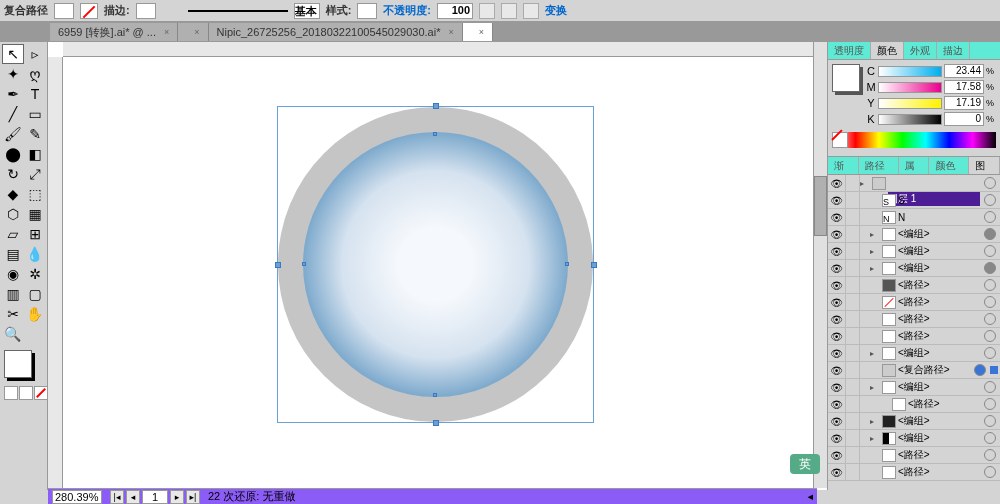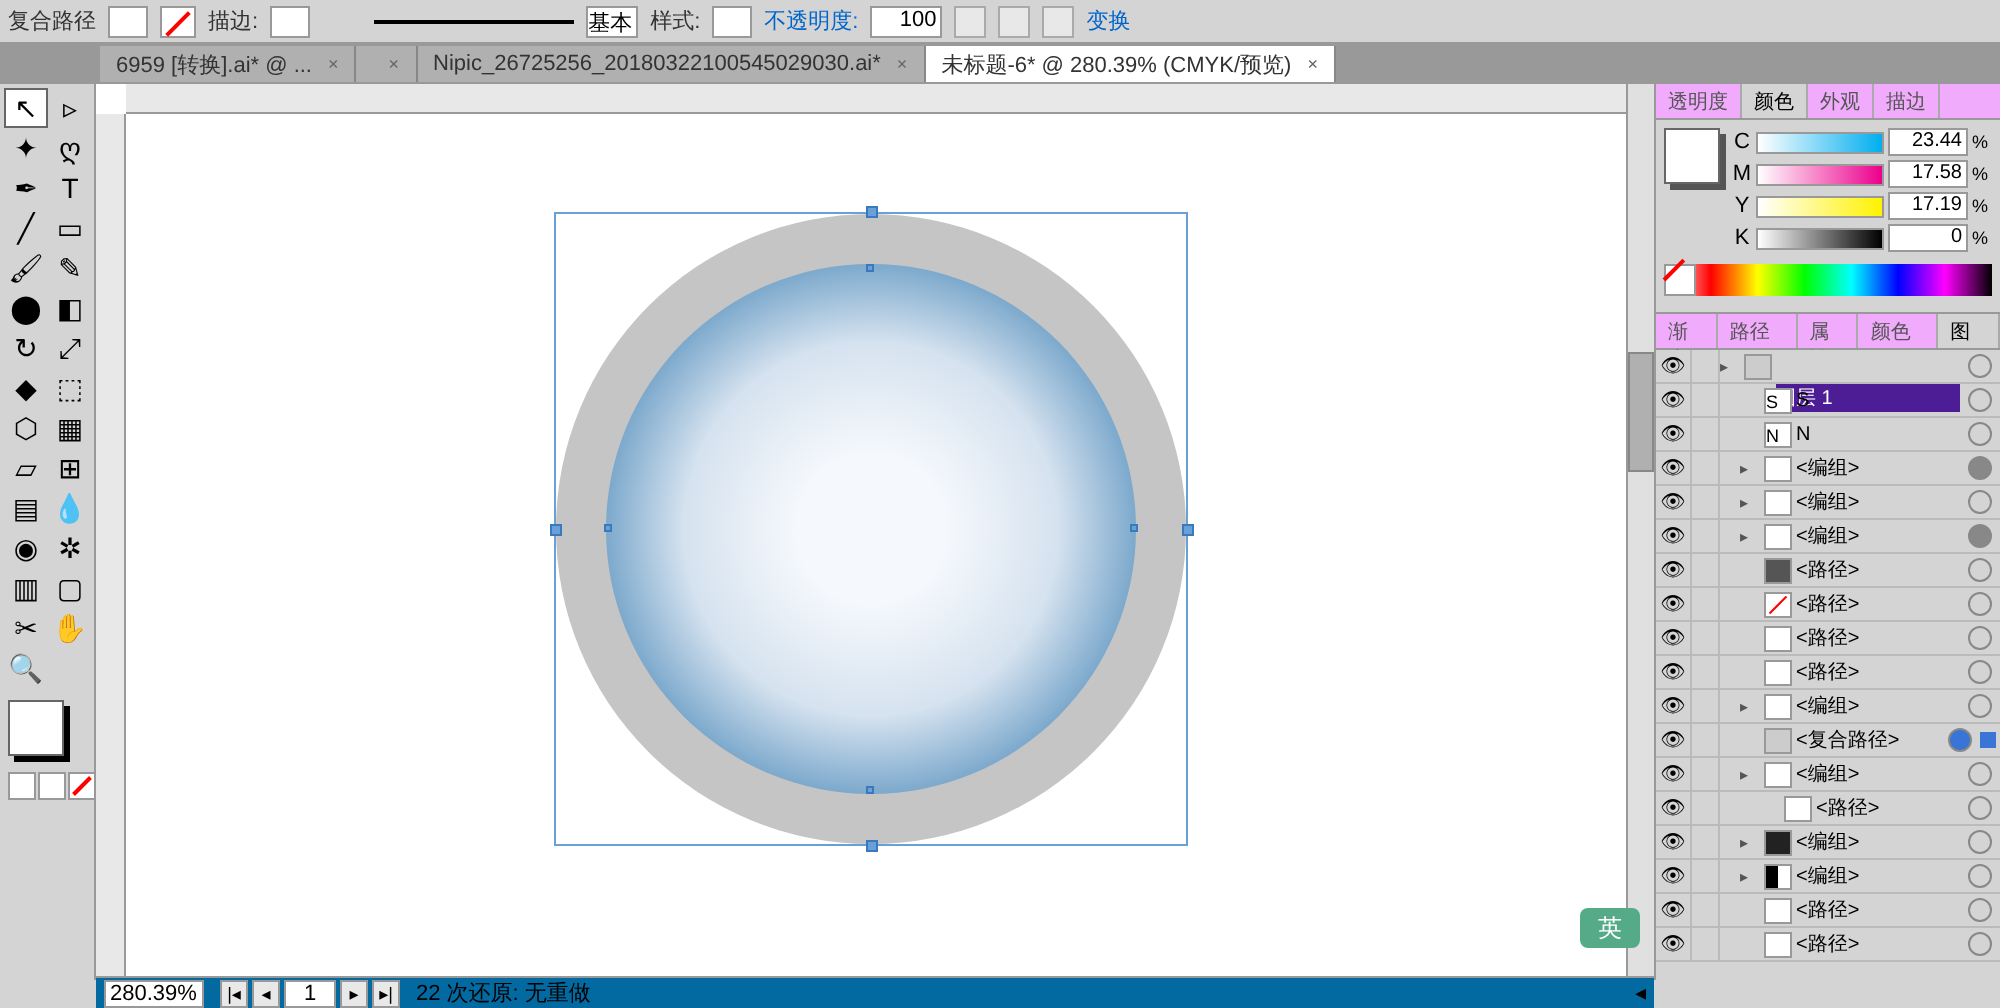--- a/index.html
+++ b/index.html
@@ -1,17 +1,17 @@
 <!DOCTYPE html>
 <html><head>
 <meta charset="utf-8">
 <style>
 * { margin: 0; padding: 0; box-sizing: border-box; font-family: "Microsoft YaHei", sans-serif; font-size: 11px; }
 body { background: #d4d4d4; width: 1000px; height: 504px; overflow: hidden; position: relative; }
-.topbar { height: 22px; background: #d4d4d4; display: flex; align-items: center; gap: 6px; padding: 0 4px; border-bottom: 1px solid #999; }
+.topbar { height: 22px; background: #d4d4d4; display: flex; align-items: center; gap: 6px; padding: 0 4px; border-bottom: 1px solid #999; font-weight: bold; }
 .topbar .label { color: #333; }
 .topbar .dropdown { width: 20px; height: 16px; background: #fff; border: 1px solid #999; display: inline-block; }
 .topbar .dropdown.wide { width: 26px; }
 .topbar .noStroke { width: 18px; height: 16px; border: 1px solid #999; background: #fff; position: relative; }
 .topbar .noStroke::after { content: ''; position: absolute; left: 0; top: 50%; width: 100%; height: 2px; background: red; transform: rotate(-45deg); }
 .topbar .line { width: 100px; height: 2px; background: #000; display: inline-block; }
 .topbar .input { width: 36px; height: 16px; background: #fff; border: 1px solid #999; text-align: right; padding-right: 2px; }
 .topbar .link { color: #0066cc; cursor: pointer; }
 .topbar .icon { width: 16px; height: 16px; border: 1px solid #aaa; background: #e8e8e8; }
 .tabbar { height: 20px; background: #999; display: flex; align-items: center; padding-left: 50px; gap: 0; }
@@ -29,21 +29,21 @@
 .swatch-opt { width: 14px; height: 14px; border: 1px solid #999; background: #fff; }
 .swatch-opt.red::after { content: ''; display: block; width: 100%; height: 2px; background: red; transform: rotate(-45deg); margin-top: 5px; }
 .canvas { flex: 1; background: #fff; position: relative; overflow: hidden; }
 .ruler-h { position: absolute; top: 0; left: 15px; right: 0; height: 15px; background: #e8e8e8; border-bottom: 1px solid #999; }
 .ruler-v { position: absolute; top: 15px; left: 0; bottom: 0; width: 15px; background: #e8e8e8; border-right: 1px solid #999; }
 .circle-outer { position: absolute; left: 230px; top: 65px; width: 315px; height: 315px; border-radius: 50%; background: #c5c5c5; }
 .circle-inner { position: absolute; left: 25px; top: 25px; width: 265px; height: 265px; border-radius: 50%; background: radial-gradient(circle, #f5f8fc 20%, #d5e2ef 50%, #6a9dc5 75%, #2264a0 95%); }
 .handle { position: absolute; width: 6px; height: 6px; background: #6aa0d8; border: 1px solid #3a7abc; }
 .bbox { position: absolute; border: 1px solid #6aa0d8; pointer-events: none; }
 .panels { width: 173px; background: #d4d4d4; border-left: 1px solid #999; display: flex; flex-direction: column; }
-.panel-tabs { display: flex; height: 18px; background: #f0abfc; border-bottom: 1px solid #999; }
+.panel-tabs { display: flex; height: 18px; background: #5eead4; border-bottom: 1px solid #999; }
 .panel-tab { padding: 2px 6px; font-size: 10px; color: #555; border-right: 1px solid #aaa; }
 .panel-tab.active { background: #d4d4d4; color: #000; }
 .color-panel { padding: 4px; background: #d4d4d4; }
 .color-row { display: flex; align-items: center; gap: 2px; margin-bottom: 2px; }
 .color-row .ch { width: 10px; text-align: center; }
 .color-row .slider { flex: 1; height: 11px; position: relative; border: 1px solid #999; }
 .color-row .val { width: 40px; height: 14px; background: #fff; border: 1px solid #999; text-align: right; padding-right: 2px; font-size: 10px; }
 .color-row .pct { width: 10px; font-size: 9px; }
 .swatch-big { width: 28px; height: 28px; border: 1px solid #666; background: #fff; box-shadow: 3px 3px 0 #555; float: left; margin-right: 6px; }
 .spectrum { height: 16px; background: linear-gradient(to right, #fff, red, yellow, lime, cyan, blue, magenta, #000); margin-top: 4px; position: relative; }
@@ -56,21 +56,21 @@
 .layer-row .lock { width: 14px; border-right: 1px solid #bbb; height: 100%; }
 .layer-row .indent { width: 10px; display: flex; align-items: center; height: 100%; }
 .layer-row .arr { font-size: 8px; color: #555; }
 .layer-row .thumb { width: 14px; height: 13px; border: 1px solid #999; background: #fff; margin: 0 2px; }
 .layer-row .name { flex: 1; font-size: 10px; white-space: nowrap; overflow: hidden; }
 .layer-row .dot { width: 12px; height: 12px; border: 1px solid #888; border-radius: 50%; margin: 0 4px; }
 .layer-row.selected .name { background: #4c1d95; color: #fff; margin-top: 32px; }
 .layer-status { height: 18px; background: #d4d4d4; border-top: 1px solid #999; font-size: 10px; padding: 2px 4px; display: flex; align-items: center; justify-content: space-between; }
 .layer-icons { display: flex; gap: 2px; }
 .layer-icons .li { width: 16px; height: 14px; border: 1px solid #aaa; background: #e0e0e0; }
-.statusbar { position: absolute; bottom: 0; left: 48px; right: 173px; height: 16px; background: #0369a1; border-top: 1px solid #999; display: flex; align-items: center; gap: 8px; padding: 0 4px; font-size: 10px; }
+.statusbar { position: absolute; bottom: 0; left: 48px; right: 183px; height: 16px; background: #8b5cf6; border-top: 1px solid #999; display: flex; align-items: center; gap: 8px; padding: 0 4px; font-size: 10px; }
 .statusbar .zoom { width: 50px; background: #fff; border: 1px solid #999; padding: 0 2px; }
 .statusbar .nav { display: flex; align-items: center; gap: 2px; }
 .statusbar .nav .btn { width: 14px; height: 14px; border: 1px solid #999; background: #e8e8e8; text-align: center; line-height: 12px; font-size: 9px; }
 .statusbar .pg { width: 26px; background: #fff; border: 1px solid #999; text-align: center; }
 .floater { position: absolute; bottom: 30px; right: 180px; width: 30px; height: 20px; background: #5a8; border-radius: 4px; color: #fff; font-size: 12px; display: flex; align-items: center; justify-content: center; }
 .scrollbar-v { position: absolute; right: 173px; top: 42px; bottom: 16px; width: 14px; background: #e0e0e0; border-left: 1px solid #999; }
 .scrollbar-v .thumb { position: absolute; top: 30%; width: 100%; height: 60px; background: #b0b0b0; border: 1px solid #888; }
 </style>
 </head>
 <body>
@@ -100,21 +100,20 @@
       <span class="x">×</span>
     </div>
     <div class="tab">
       <span class="x">×</span>
     </div>
     <div class="tab">
       <span>Nipic_26725256_20180322100545029030.ai*</span>
       <span class="x">×</span>
     </div>
     <div class="tab active">
-      <span>未标题-6* @ 280.39% (CMYK/预览)</span>
       <span class="x">×</span>
     </div>
   </div>
 
 <div class="main">
   <div class="toolbox">
     <div class="toolrow">
         <div class="tool active">↖</div>
         <div class="tool">▹</div>
       </div>

